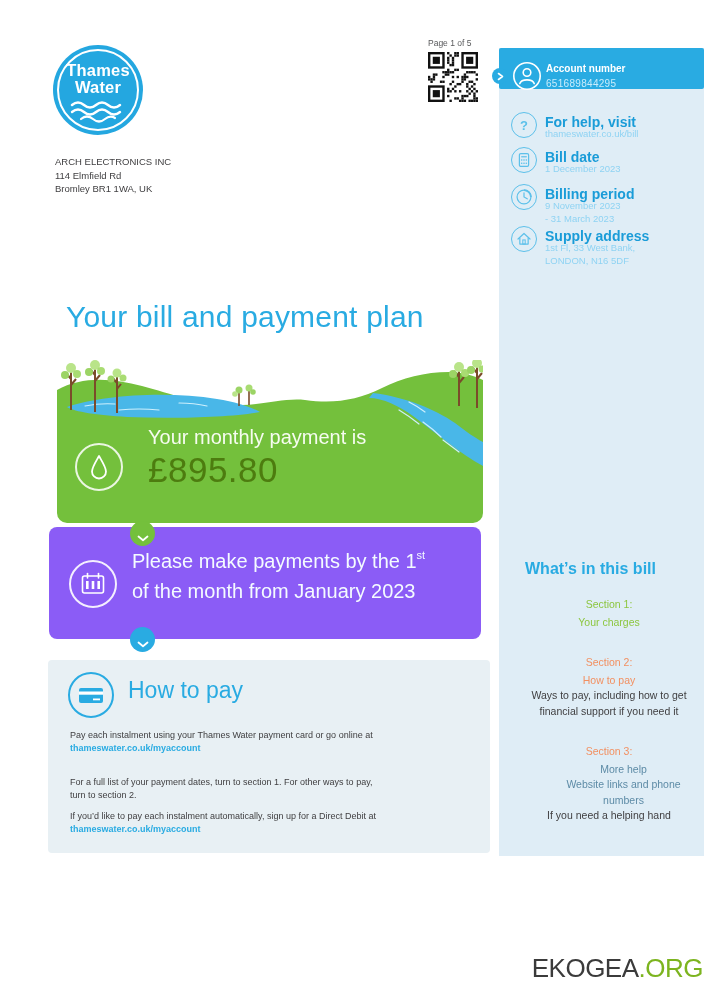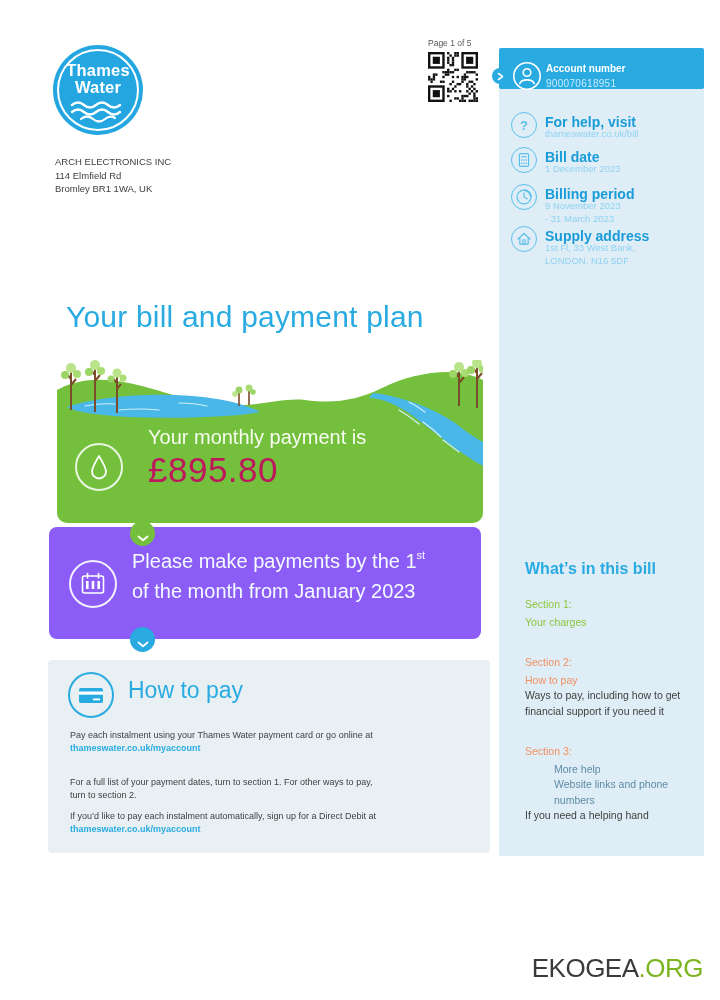--- a/index.html
+++ b/index.html
@@ -33,41 +33,41 @@
 
   .side-row{position:absolute;left:12px;width:185px;}
   .side-row .icon-circ{position:absolute;left:0;top:0;width:26px;height:26px;border:1.5px solid #5cc0ea;
                        border-radius:50%;box-sizing:border-box;display:flex;align-items:center;justify-content:center;}
   .side-row .lbl{position:absolute;left:34px;top:2px;font-size:14px;font-weight:700;color:#1a9cd8;}
   .side-row .val{position:absolute;left:34px;top:15px;font-size:9.5px;line-height:13px;color:#8fd3f3;}
   .q-glyph::before{content:"?";font-size:13px;font-weight:700;color:#5cc0ea;}
 
   
   .wib-title{position:absolute;left:26px;top:512px;font-size:16px;font-weight:700;color:#29abe2;}
-  .wib{position:absolute;left:26px;top:549px;width:168px;font-size:10.5px;line-height:15.5px;}
+  .wib{position:absolute;left:26px;top:549px;width:168px;font-size:10.5px;line-height:15.5px;text-align:center;}
   .wib .sec{margin-bottom:25px;}
   .wib .label{margin-bottom:2px;}
   .wib .body{color:#414042;}
   .sec-0 .label,.sec-0 .name{color:#8cc63f;}
   .sec-1 .label,.sec-1 .name{color:#f29061;}
   .sec-2 .label{color:#f29061;}
   .sec-2 .name,.sec-2 .sub{color:#5d8ba6;padding-left:29px;}
 
   
   .main-title{left:66px;top:300px;font-size:30px;color:#29abe2;letter-spacing:.2px;}
 
   
   .green-banner{left:57px;top:360px;width:426px;height:163px;}
   .green-body{position:absolute;left:0;top:48px;right:0;bottom:0;background:#74c03c;
               border-radius:4px 4px 10px 10px;z-index:1;}
   .landscape{position:absolute;left:0;top:0;z-index:2;pointer-events:none;}
   .drop-circ{position:absolute;left:18px;top:83px;width:48px;height:48px;border:2px solid rgba(255,255,255,.85);
              border-radius:50%;box-sizing:border-box;z-index:3;display:flex;align-items:center;justify-content:center;}
   .pay-label{position:absolute;left:91px;top:66px;font-size:20px;color:#f6fcf0;z-index:3;}
-  .pay-amount{position:absolute;left:91px;top:90px;font-size:35px;color:#be185d;z-index:3;letter-spacing:.5px;}
+  .pay-amount{position:absolute;left:91px;top:90px;font-size:35px;color:#4d7c0f;z-index:3;letter-spacing:.5px;}
 
   
   .blue-banner{left:49px;top:527px;width:432px;height:112px;background:#8b5cf6;border-radius:8px;}
   .cal-circ{position:absolute;left:20px;top:33px;width:48px;height:48px;border:2px solid rgba(255,255,255,.9);
             border-radius:50%;box-sizing:border-box;display:flex;align-items:center;justify-content:center;}
   .sched-text{position:absolute;left:83px;top:13px;font-size:20px;line-height:30px;color:#f4fbff;}
   .sched-text sup{font-size:11px;vertical-align:9px;}
   .bump{position:absolute;width:25px;height:25px;border-radius:50%;z-index:5;
         display:flex;align-items:flex-end;justify-content:center;padding-bottom:4px;box-sizing:border-box;}
   .bump-green{left:81px;top:-6px;background:#74c03c;}
@@ -221,21 +221,21 @@
       <svg width="7" height="9" viewBox="0 0 7 9">
           <polyline points="1.5,1.5 5.5,4.5 1.5,7.5" fill="none" stroke="#fff" stroke-width="1.6" stroke-linecap="round" stroke-linejoin="round"></polyline>
         </svg>
     </div>
     <svg class="person-circ" width="30" height="30" viewBox="0 0 30 30">
       <circle cx="15" cy="15" r="13.2" fill="none" stroke="#fff" stroke-width="1.6"></circle>
       <circle cx="15" cy="11.5" r="3.8" fill="none" stroke="#fff" stroke-width="1.6"></circle>
       <path d="M7.8,22.6 C9.4,17.6 20.6,17.6 22.2,22.6" fill="none" stroke="#fff" stroke-width="1.6" stroke-linecap="round"></path>
     </svg>
     <div class="account-label">Account number</div>
-    <div class="account-value">900070618951</div>
+    <div class="account-value">651689844295</div>
   </div>
 
   <div class="side-row" style="top:64px;">
     <span class="icon-circ">
         <span class="q-glyph"></span>
       </span>
     <div class="lbl">For help, visit</div>
     <div class="val pre">thameswater.co.uk/bill</div>
   </div>
 

